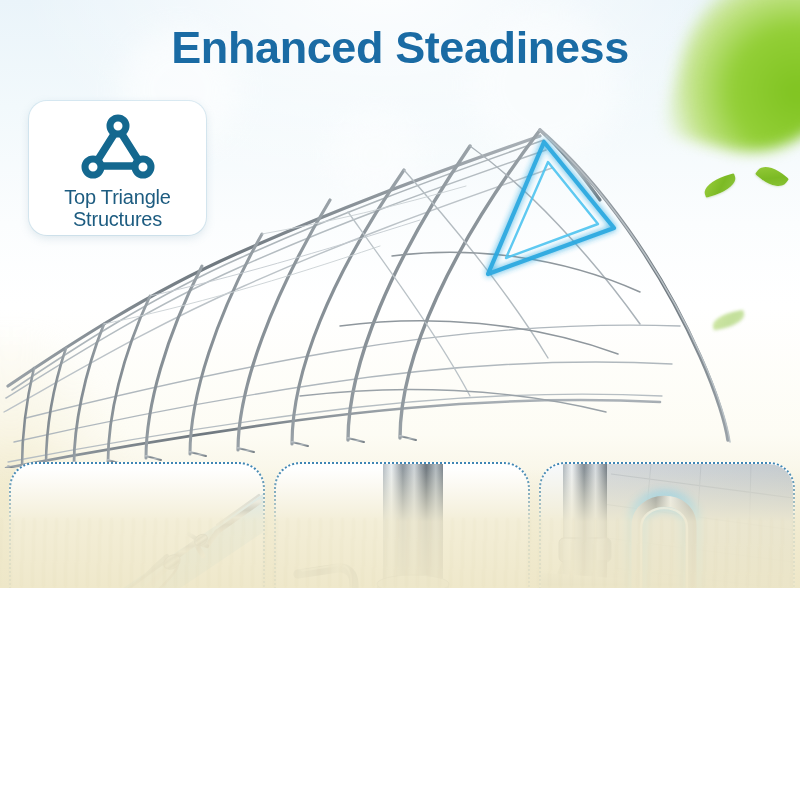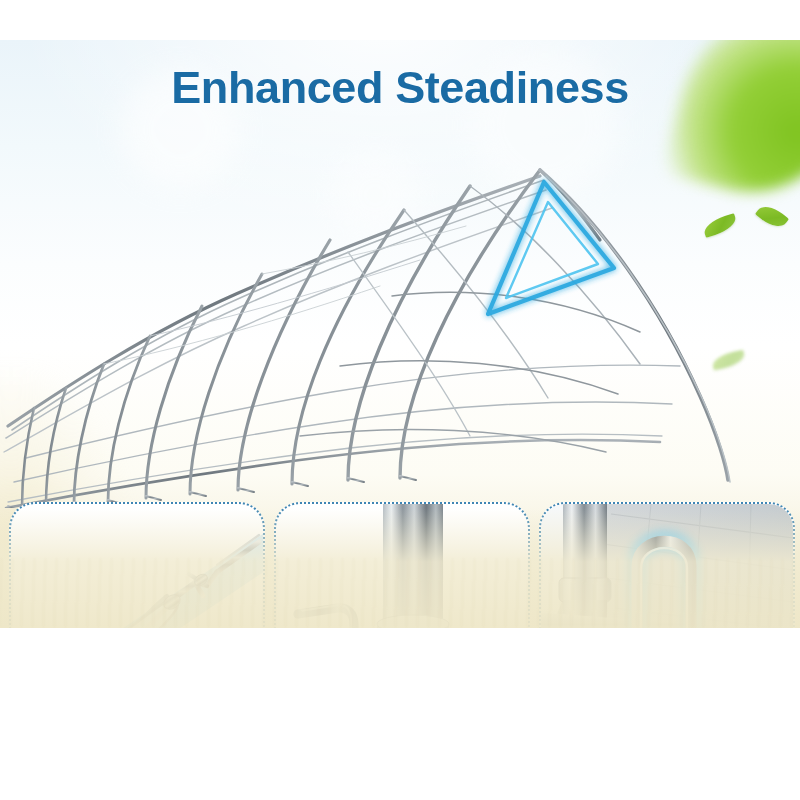--- a/index.html
+++ b/index.html
@@ -1,21 +1,21 @@
 <!DOCTYPE html>
 <html><head>
 <meta charset="utf-8">
 <style>
   html,body{margin:0;padding:0;}
   body{
     width:800px;height:800px;overflow:hidden;position:relative;
     font-family:"Liberation Sans","DejaVu Sans",sans-serif;
     background:#ffffff;
   }
-  #stage{position:absolute;inset:0;width:800px;height:588px;overflow:hidden;margin-top:40px;}
+  #stage{position:absolute;inset:0;width:800px;height:588px;overflow:hidden;}
 
   
   .bg-base{position:absolute;inset:0;
     background:linear-gradient(180deg,#eaf4fa 0%,#f2f9fc 18%,#fbfdfe 38%,#ffffff 52%,#fdfcf4 74%,#f3eed8 90%,#efe8cf 100%);}
   .bg-bokeh{position:absolute;border-radius:50%;background:#ffffff;opacity:.55;filter:blur(14px);}
   .bg-left-warm{position:absolute;left:-40px;top:330px;width:170px;height:420px;
     background:radial-gradient(ellipse at 30% 50%,rgba(236,226,186,.75) 0%,rgba(244,238,212,.35) 45%,rgba(255,255,255,0) 75%);
     filter:blur(10px);}
   .bg-bottom-band{position:absolute;left:0;right:0;bottom:0;height:120px;
     background:linear-gradient(180deg,rgba(243,238,214,0) 0%,rgba(241,235,208,.85) 45%,rgba(238,231,200,.95) 100%);}
@@ -390,14 +390,32 @@
     </div>
 
     <div class="caption c1">High-quality Ratchet Straps</div>
     <div class="caption c2">L-shaped Ground Stakes</div>
     <div class="caption c3">U-shaped Ground Stakes</div>
   </div>
 
   <div class="bg-bottom-band"></div>
   <div class="bg-bottom-texture"></div>
 
+  <div class="badge">
+    <svg class="badge-icon" viewBox="0 0 84 70" xmlns="http://www.w3.org/2000/svg">
+      <g stroke="#14688f" stroke-width="7.5" stroke-linecap="round" fill="none">
+        <path d="M42,16 L18,54"></path>
+        <path d="M42,16 L66,54"></path>
+        <path d="M18,54 L66,54"></path>
+      </g>
+      <g fill="#ffffff" stroke="#14688f" stroke-width="7">
+        <circle cx="42" cy="14" r="8"></circle>
+        <circle cx="17" cy="55" r="8"></circle>
+        <circle cx="67" cy="55" r="8"></circle>
+      </g>
+    </svg>
+    <div class="badge-label">
+      <div>Top Triangle</div>
+      <div>Structures</div>
+    </div>
+  </div>
 
 </div>
 
 </body></html>

